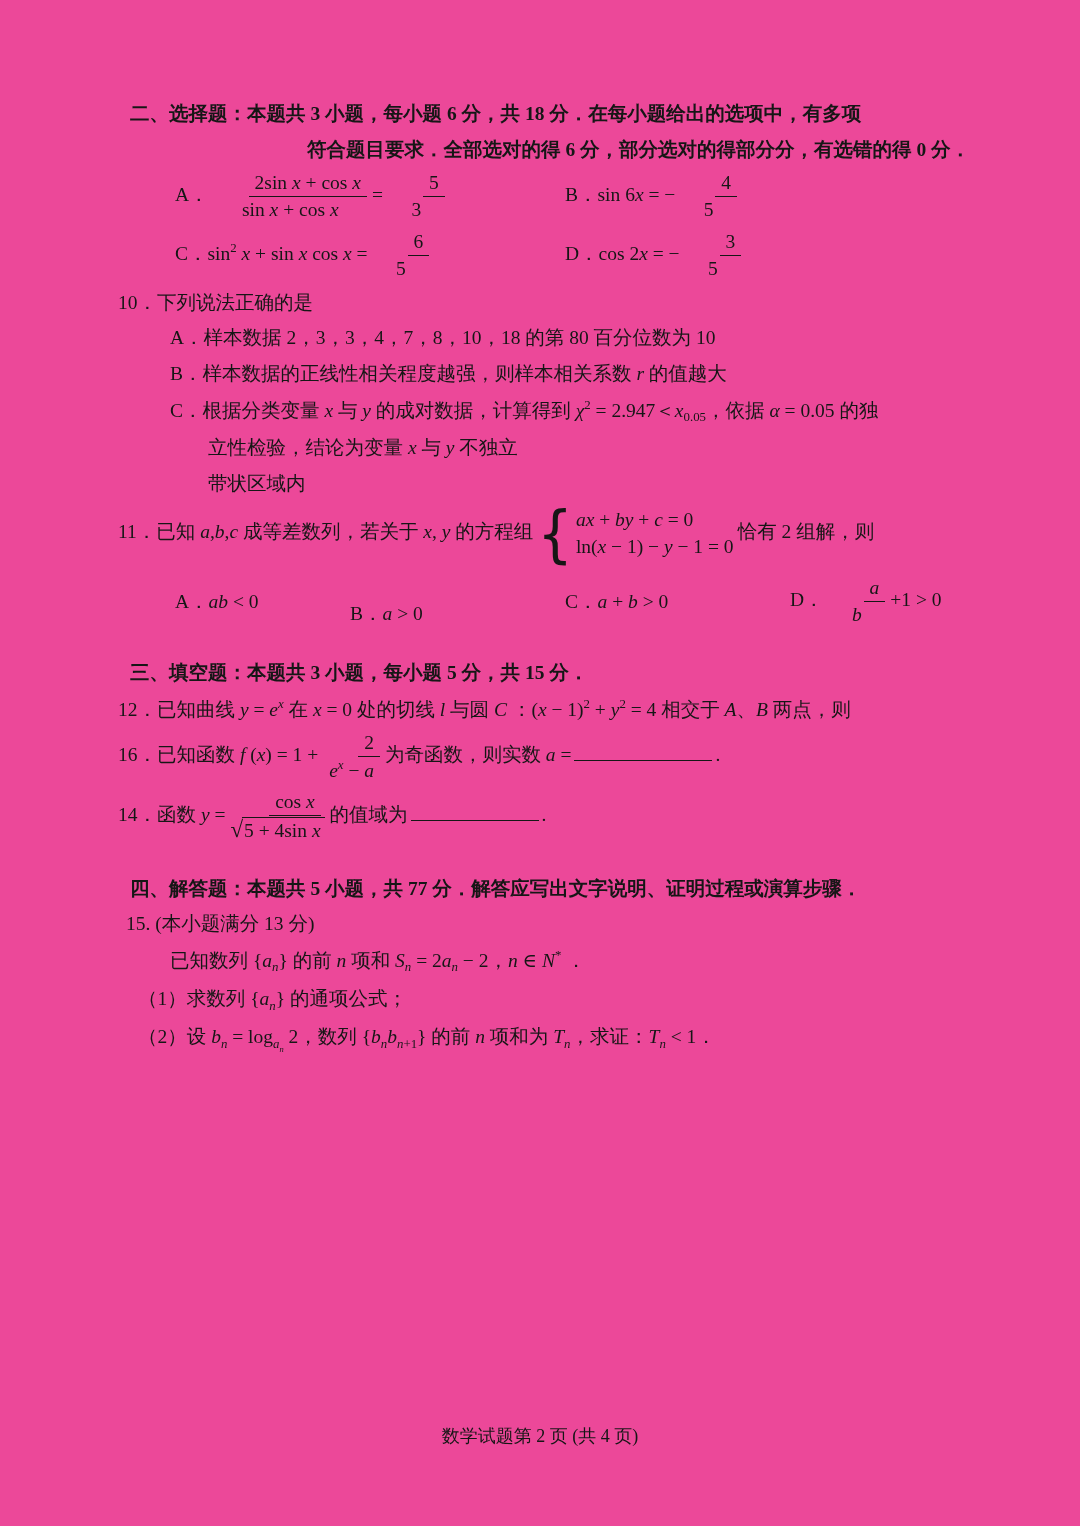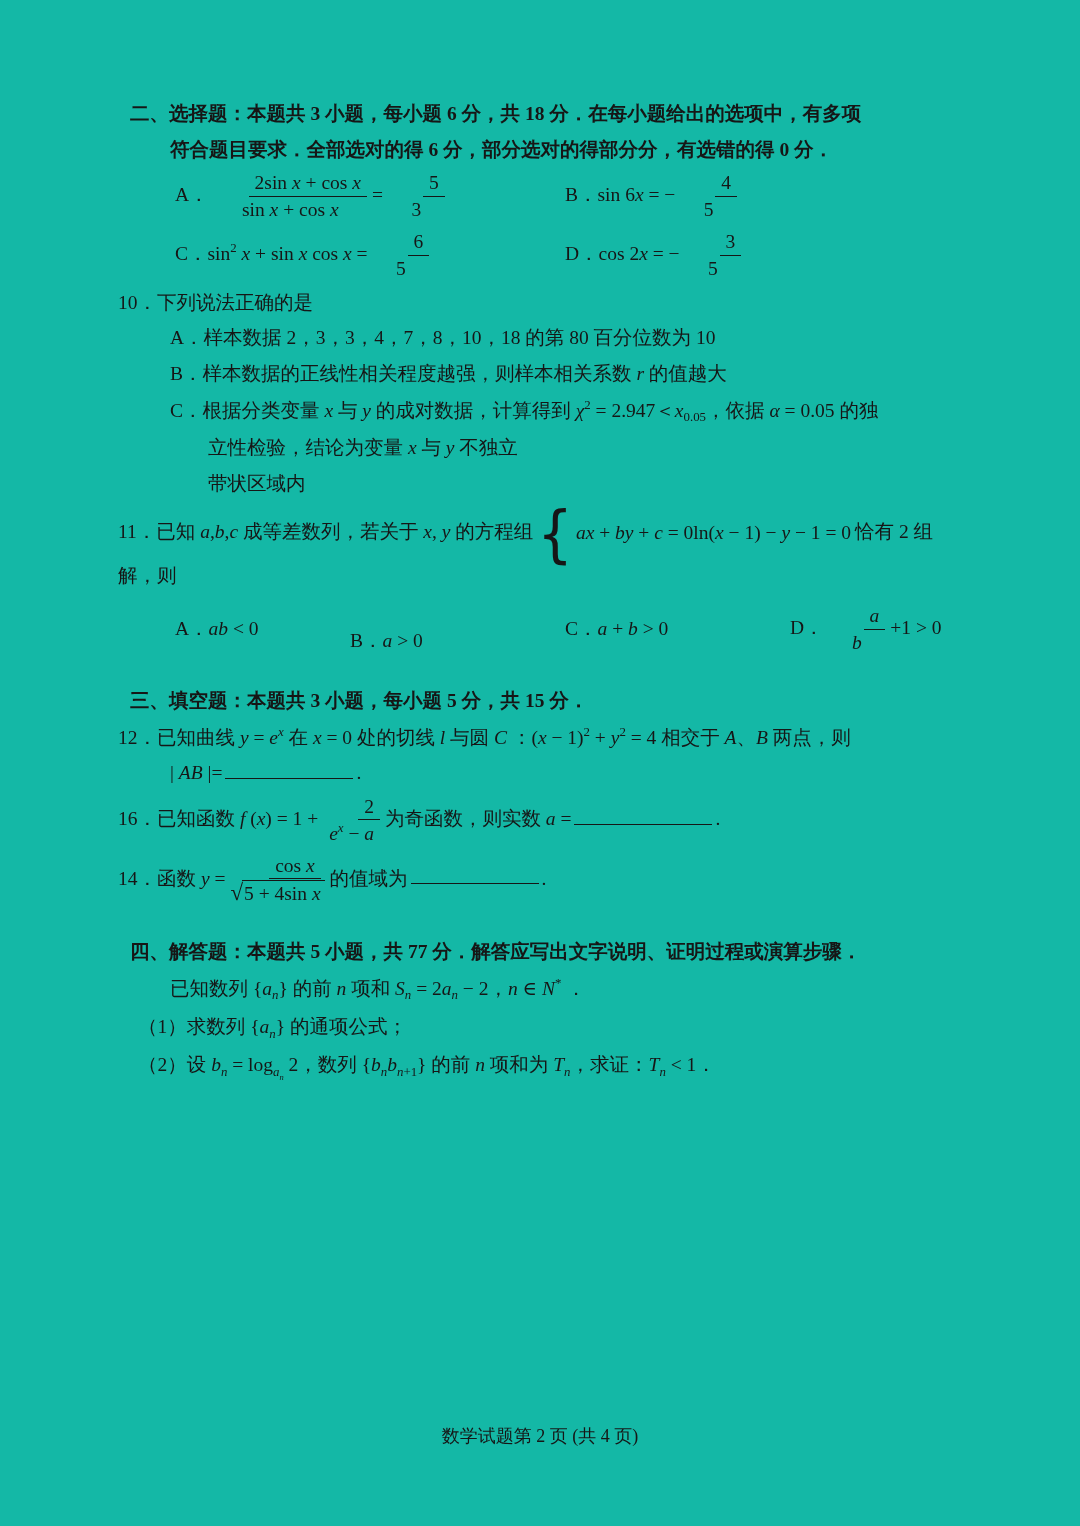--- a/index.html
+++ b/index.html
@@ -1,22 +1,22 @@
 <!DOCTYPE html>
 <html><head>
 <meta charset="utf-8">
 <style>
   *{box-sizing:border-box;}
   html,body{margin:0;padding:0;background:#ffffff;}
-  .page{width:1080px;height:1526px;position:relative;margin:0 auto;background:#14b8a6;
+  .page{width:1080px;height:1526px;position:relative;margin:0 auto;background:#ec4899;
         color:#161616;font-family:"Liberation Serif","DejaVu Serif",serif;font-size:19.5px;overflow:hidden;}
   .content{position:absolute;left:118px;top:92px;width:852px;}
   .ln{margin:8px 0;line-height:1.42;}
   .hdr{font-weight:700;padding-left:12px;}
-  .ind1{padding-left:52px;}
+  .ind1{padding-left:52px;text-align:right;}
   .ind2{padding-left:52px;}
   .ind3{padding-left:90px;}
   .indP{padding-left:20px;}
   .q1d{padding-left:8px;}
   .gapT{margin-top:32px;}
   .optrow{display:flex;align-items:center;margin:8px 0;}
   .row9{padding-left:57px;}
   .row9 .col-a{width:390px;}
   .row11{padding-left:57px;margin-top:14px;}
   .row11 .c1{width:175px;}
@@ -29,21 +29,21 @@
   .frac{display:inline-flex;flex-direction:column;align-items:center;vertical-align:middle;
         margin:0 5px;line-height:1.22;text-align:center;}
   .fnum{display:block;border-bottom:1.5px solid #161616;padding:0 6px 1px;margin-left:35px;}
   .fden{display:block;padding-top:1px;}
   .sqrt{display:inline-flex;align-items:flex-start;}
   .rad{font-size:1.18em;line-height:1.12;margin-right:-1px;}
   .radbody{border-top:1.5px solid #161616;padding:1px 4px 0 2px;}
   .cases{display:inline-flex;align-items:center;vertical-align:middle;margin:0 4px;}
   .brace{font-family:"DejaVu Sans",sans-serif;font-weight:400;font-size:56px;line-height:1;
          transform:scaleY(1.12);margin-right:3px;}
-  .ccol{display:inline-flex;flex-direction:row;row-gap:3px;text-align:left;}
+  .ccol{display:inline-flex;flex-direction:column;row-gap:3px;text-align:left;}
   .crow{line-height:1.25;}
   .blank{display:inline-block;border-bottom:1.6px solid #161616;height:1.02em;margin:0 3px;vertical-align:baseline;}
   .footer{position:absolute;left:0;right:0;top:1424px;text-align:center;font-size:18px;color:#161616;}
 </style>
 </head>
 <body>
 
 <div class="page">
   <div class="content">
 
@@ -93,34 +93,34 @@
       <span class="c2"><span class="mtxt">B．</span><span class="mi"><span class="mtxt">a</span></span><span class="mtxt"> &gt; 0</span></span>
       <span class="c3"><span class="mtxt">C．</span><span class="mi"><span class="mtxt">a</span></span><span class="mtxt"> + </span><span class="mi"><span class="mtxt">b</span></span><span class="mtxt"> &gt; 0</span></span>
       <span class="c4"><span class="mtxt">D．</span><span class="frac">
             <span class="fnum"><span class="mi"><span class="mtxt">a</span></span></span>
             <span class="fden"><span class="mi"><span class="mtxt">b</span></span></span>
           </span><span class="mtxt">+1 &gt; 0</span></span>
     </div>
 
     <div class="ln hdr gapT"><span class="mtxt">三、填空题：本题共 3 小题，每小题 5 分，共 15 分．</span></div>
     <div class="ln"><span class="mtxt">12．已知曲线 </span><span class="mi"><span class="mtxt">y</span></span><span class="mtxt"> = </span><span class="mi"><span class="mtxt">e</span></span><sup class="msup"><span class="mi"><span class="mtxt">x</span></span></sup><span class="mtxt"> 在 </span><span class="mi"><span class="mtxt">x</span></span><span class="mtxt"> = 0 处的切线 </span><span class="mi"><span class="mtxt">l</span></span><span class="mtxt"> 与圆 </span><span class="mi"><span class="mtxt">C</span></span><span class="mtxt"> ：(</span><span class="mi"><span class="mtxt">x</span></span><span class="mtxt"> − 1)</span><sup class="msup"><span class="mtxt">2</span></sup><span class="mtxt"> + </span><span class="mi"><span class="mtxt">y</span></span><sup class="msup"><span class="mtxt">2</span></sup><span class="mtxt"> = 4 相交于 </span><span class="mi"><span class="mtxt">A</span></span><span class="mtxt">、</span><span class="mi"><span class="mtxt">B</span></span><span class="mtxt"> 两点，则</span></div>
-    <div class="ln ind2"><span class="mtxt">| </span><span class="mi"><span class="mtxt">AB</span></span><span class="mtxt"> |=</span><span class="blank" style="width: 128px;"></span><span class="mtxt">.</span></div>
     <div class="ln"><span class="mtxt">16．已知函数 </span><span class="mi"><span class="mtxt">f</span></span><span class="mtxt"> (</span><span class="mi"><span class="mtxt">x</span></span><span class="mtxt">) = 1 +</span><span class="frac">
           <span class="fnum"><span class="mtxt">2</span></span>
           <span class="fden"><span class="mi"><span class="mtxt">e</span></span><sup class="msup"><span class="mi"><span class="mtxt">x</span></span></sup><span class="mtxt"> − </span><span class="mi"><span class="mtxt">a</span></span></span>
         </span><span class="mtxt">为奇函数，则实数 </span><span class="mi"><span class="mtxt">a</span></span><span class="mtxt"> =</span><span class="blank" style="width: 138px;"></span><span class="mtxt">.</span></div>
     <div class="ln"><span class="mtxt">14．函数 </span><span class="mi"><span class="mtxt">y</span></span><span class="mtxt"> =</span><span class="frac">
           <span class="fnum"><span class="mtxt">cos </span><span class="mi"><span class="mtxt">x</span></span></span>
           <span class="fden"><span class="sqrt">
               <span class="rad">√</span>
               <span class="radbody"><span class="mtxt">5 + 4sin </span><span class="mi"><span class="mtxt">x</span></span></span>
             </span></span>
         </span><span class="mtxt">的值域为</span><span class="blank" style="width: 128px;"></span><span class="mtxt">.</span></div>
 
     <div class="ln hdr gapT"><span class="mtxt">四、解答题：本题共 5 小题，共 77 分．解答应写出文字说明、证明过程或演算步骤．</span></div>
+    <div class="ln q1d"><span class="mtxt">15. (本小题满分 13 分)</span></div>
     <div class="ln ind2"><span class="mtxt">已知数列</span><span class="mtxt"> {</span><span class="mi"><span class="mtxt">a</span></span><sub class="msub"><span class="mi"><span class="mtxt">n</span></span></sub><span class="mtxt">} </span><span class="mtxt">的前 </span><span class="mi"><span class="mtxt">n</span></span><span class="mtxt"> 项和 </span><span class="mi"><span class="mtxt">S</span></span><sub class="msub"><span class="mi"><span class="mtxt">n</span></span></sub><span class="mtxt"> = 2</span><span class="mi"><span class="mtxt">a</span></span><sub class="msub"><span class="mi"><span class="mtxt">n</span></span></sub><span class="mtxt"> − 2，</span><span class="mi"><span class="mtxt">n</span></span><span class="mtxt"> ∈ </span><span class="mi"><span class="mtxt">N</span></span><sup class="msup"><span class="mtxt">*</span></sup><span class="mtxt"> ．</span></div>
     <div class="ln indP"><span class="mtxt">（1）求数列</span><span class="mtxt"> {</span><span class="mi"><span class="mtxt">a</span></span><sub class="msub"><span class="mi"><span class="mtxt">n</span></span></sub><span class="mtxt">} </span><span class="mtxt">的通项公式；</span></div>
     <div class="ln indP"><span class="mtxt">（2）设 </span><span class="mi"><span class="mtxt">b</span></span><sub class="msub"><span class="mi"><span class="mtxt">n</span></span></sub><span class="mtxt"> = log</span><sub class="msub"><span class="mi"><span class="mtxt">a</span></span><sub class="msub"><span class="mi"><span class="mtxt">n</span></span></sub></sub><span class="mtxt"> 2，数列</span><span class="mtxt"> {</span><span class="mi"><span class="mtxt">b</span></span><sub class="msub"><span class="mi"><span class="mtxt">n</span></span></sub><span class="mi"><span class="mtxt">b</span></span><sub class="msub"><span class="mi"><span class="mtxt">n</span></span><span class="mtxt">+1</span></sub><span class="mtxt">} </span><span class="mtxt">的前 </span><span class="mi"><span class="mtxt">n</span></span><span class="mtxt"> 项和为 </span><span class="mi"><span class="mtxt">T</span></span><sub class="msub"><span class="mi"><span class="mtxt">n</span></span></sub><span class="mtxt">，求证：</span><span class="mi"><span class="mtxt">T</span></span><sub class="msub"><span class="mi"><span class="mtxt">n</span></span></sub><span class="mtxt"> &lt; 1．</span></div>
 
   </div>
 
   <div class="footer">数学试题第 2 页  (共 4 页)</div>
 </div>
 
 </body></html>

